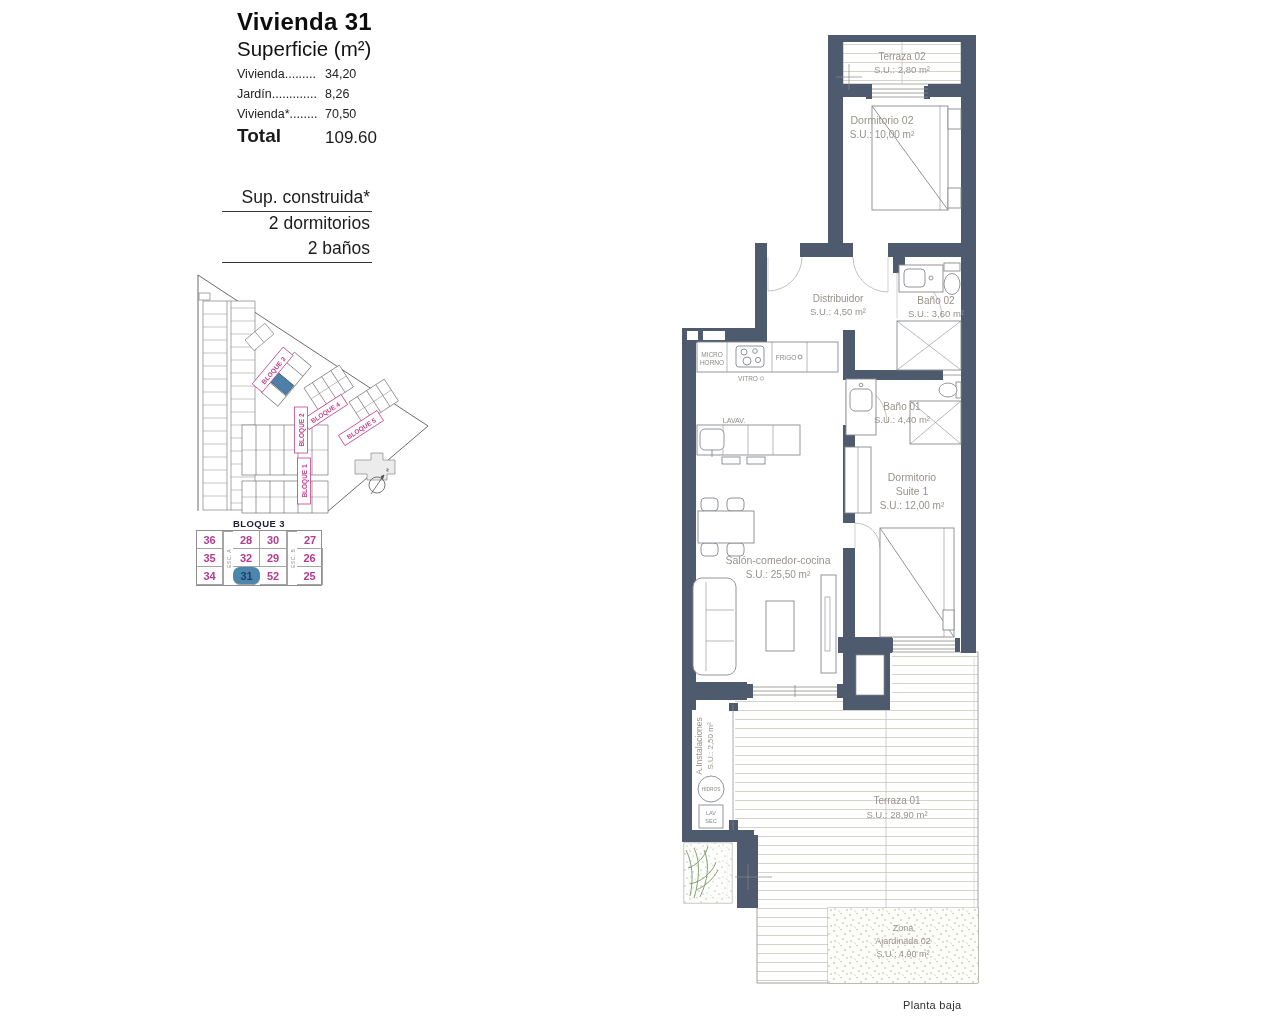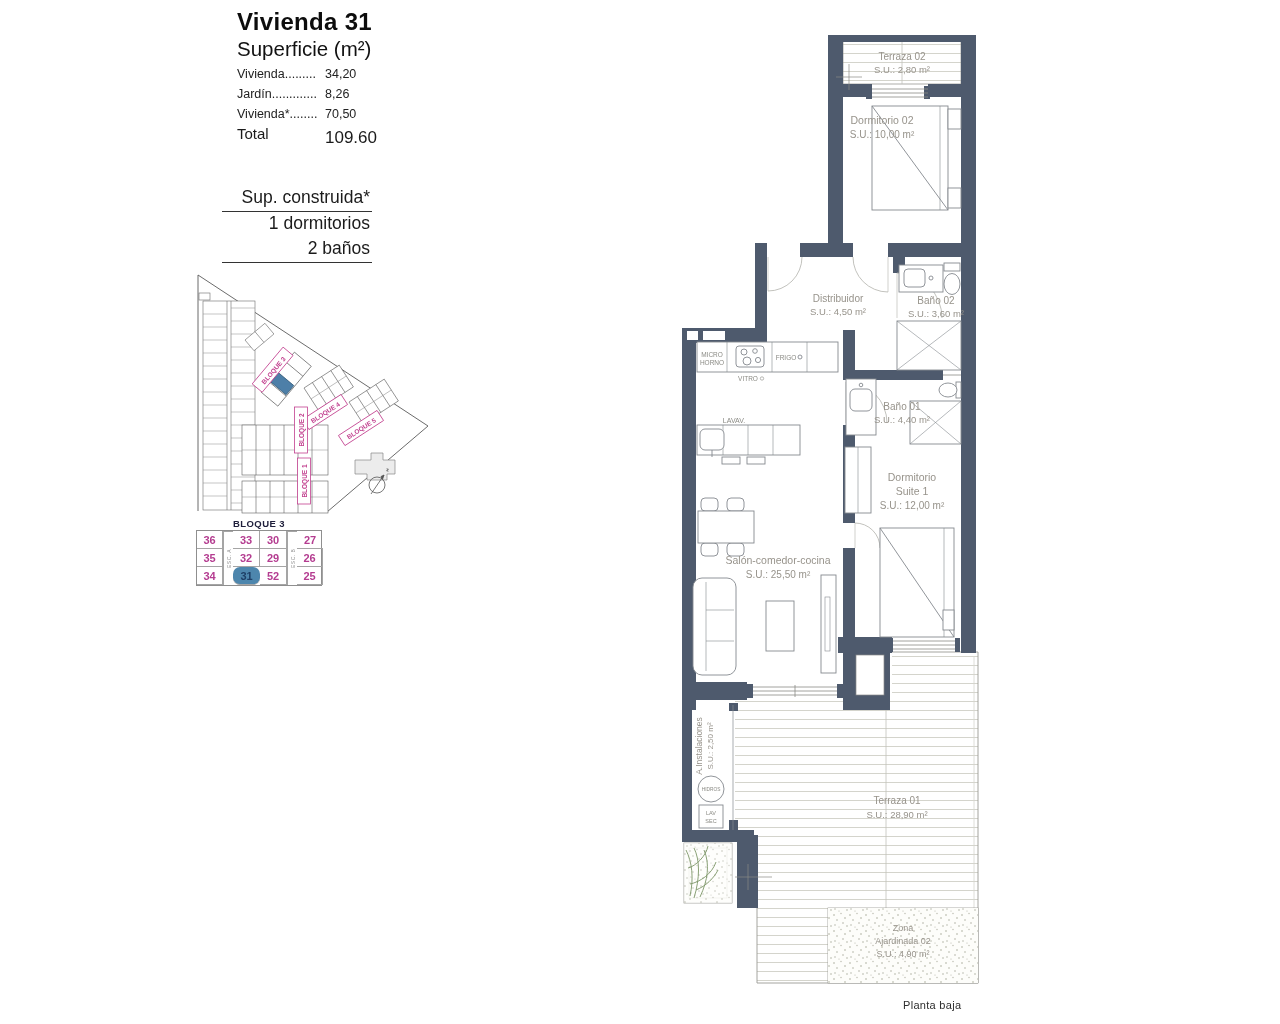--- a/index.html
+++ b/index.html
@@ -8,21 +8,21 @@
     font-family:"Liberation Sans", sans-serif;color:#1a1a1a;overflow:hidden;
   }
   .abs{position:absolute;}
   
   #unit-title{left:237px;top:8px;font-size:24px;font-weight:bold;color:#0d0d0d;letter-spacing:0.3px;}
   #unit-subtitle{left:237px;top:37px;font-size:20.5px;color:#111;}
   .area-row{left:237px;width:170px;height:20px;font-size:12.5px;color:#222;}
   .area-row .val{position:absolute;left:88px;top:0;}
   #row-terrazas{top:67px;} #row-jardin{top:87px;} #row-vivienda{top:107px;}
   #row-total{left:237px;top:125px;width:180px;}
-  #row-total .tlabel{font-size:15px;font-weight:normal;}
+  #row-total .tlabel{font-size:19px;font-weight:bold;}
   #row-total .tval{position:absolute;left:88px;top:3px;font-size:17px;font-weight:normal;}
   #construida{left:222px;top:186px;width:150px;text-align:right;font-size:17.5px;color:#1a1a1a;}
   #construida .c-line{padding:1px 2px 3px 0;}
   .u-top{border-bottom:1.2px solid #333;}
   .u-bot{border-bottom:1.2px solid #333;}
   
   #unit-table{left:196px;top:518px;width:126px;}
   #unit-table .utitle{text-align:center;font-size:9.5px;font-weight:bold;color:#20203c;letter-spacing:0.4px;margin-bottom:1px;}
   .utable{display:grid;grid-template-columns:26px 10px 27px 27px 10px 26px;grid-auto-rows:18px;border:1px solid #8f8f8f;background:#fff;}
   .ucell{border-right:1px solid #a5a5a5;border-bottom:1px solid #a5a5a5;display:flex;align-items:center;justify-content:center;
@@ -52,21 +52,21 @@
   <span>Vivienda*........</span>
   <span class="val">70,50</span>
 </div>
 <div class="abs" id="row-total">
   <span class="tlabel">Total</span>
   <span class="tval">109.60</span>
 </div>
 
 <div class="abs" id="construida">
   <div class="c-line u-top">Sup. construida*</div>
-  <div class="c-line">1 dormitorios</div>
+  <div class="c-line">2 dormitorios</div>
   <div class="c-line u-bot">2 baños</div>
 </div>
 
 <svg class="abs" style="left:185px;top:268px;" width="250" height="248" viewBox="0 0 250 248">
   <g stroke="#5a5a5a" stroke-width="0.9" fill="none">
     <path d="M13,7 L243,158 L142,244"></path>
     <path d="M13,7 L13,243"></path>
   </g>
   <g stroke="#6b6b6b" stroke-width="0.6" fill="#ffffff">
     <rect x="14" y="25" width="11" height="7"></rect>
@@ -176,21 +176,21 @@
     <rect x="-23" y="-6.5" width="46" height="13" fill="#fff" stroke="#c2408f" stroke-width="0.8"></rect>
     <text x="0" y="3" text-anchor="middle" font-size="6.5" font-weight="bold" fill="#c2408f">BLOQUE 1</text>
   </g>
 </svg>
 
 <div class="abs" id="unit-table">
   <div class="utitle">BLOQUE 3</div>
   <div class="utable">
     <div class="ucell">36</div>
     <div class="ucell esc" style="grid-column:2;grid-row:1/4;">ESC. A</div>
-    <div class="ucell">33</div>
+    <div class="ucell">28</div>
     <div class="ucell">30</div>
     <div class="ucell esc" style="grid-column:5;grid-row:1/4;">ESC. B</div>
     <div class="ucell">27</div>
     <div class="ucell">35</div>
     <div class="ucell">32</div>
     <div class="ucell">29</div>
     <div class="ucell">26</div>
     <div class="ucell">34</div>
     <div class="ucell hl">31</div>
     <div class="ucell">52</div>

